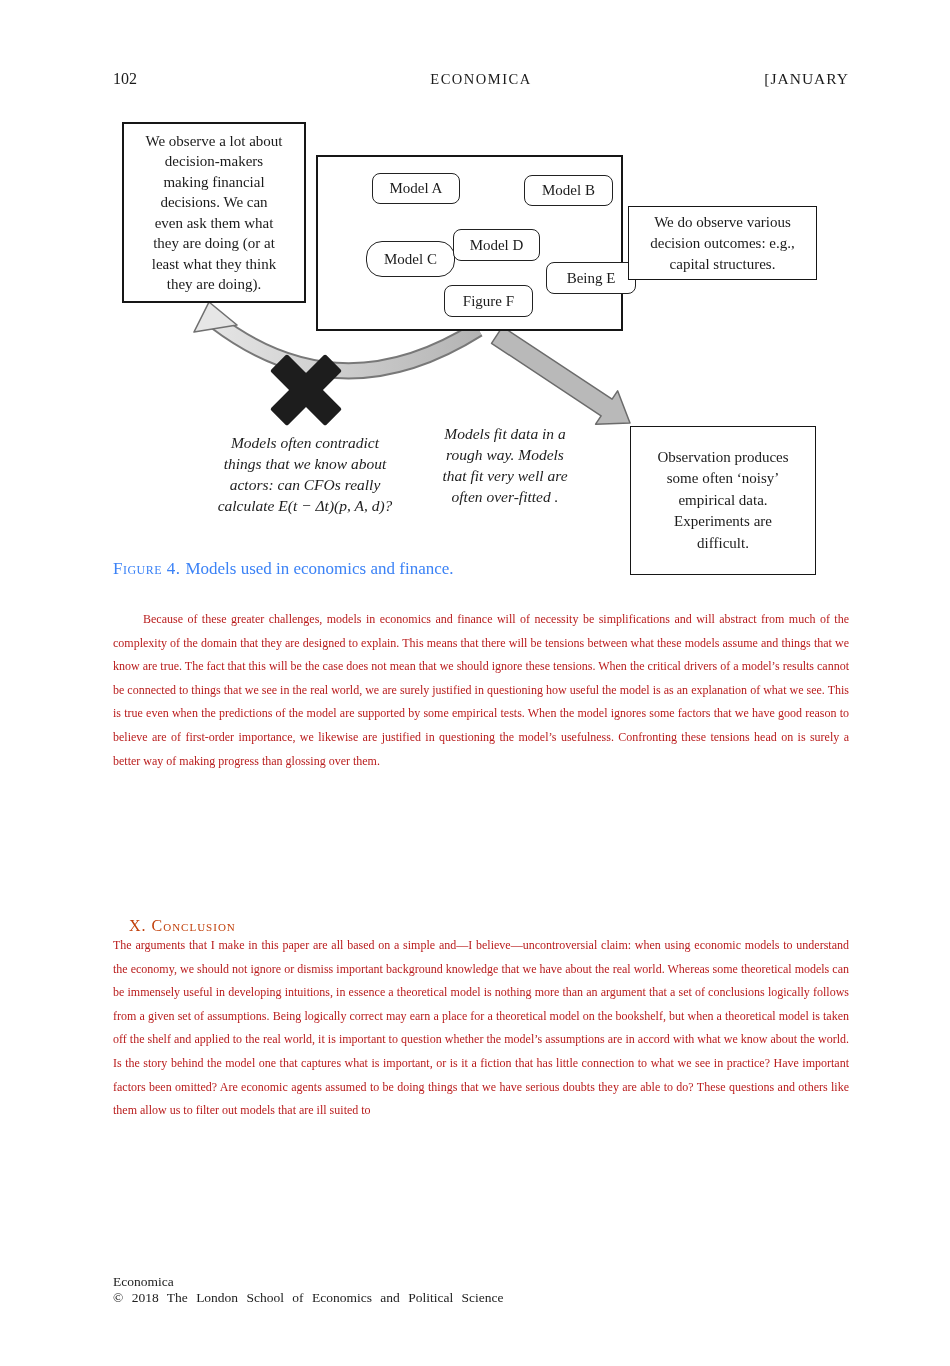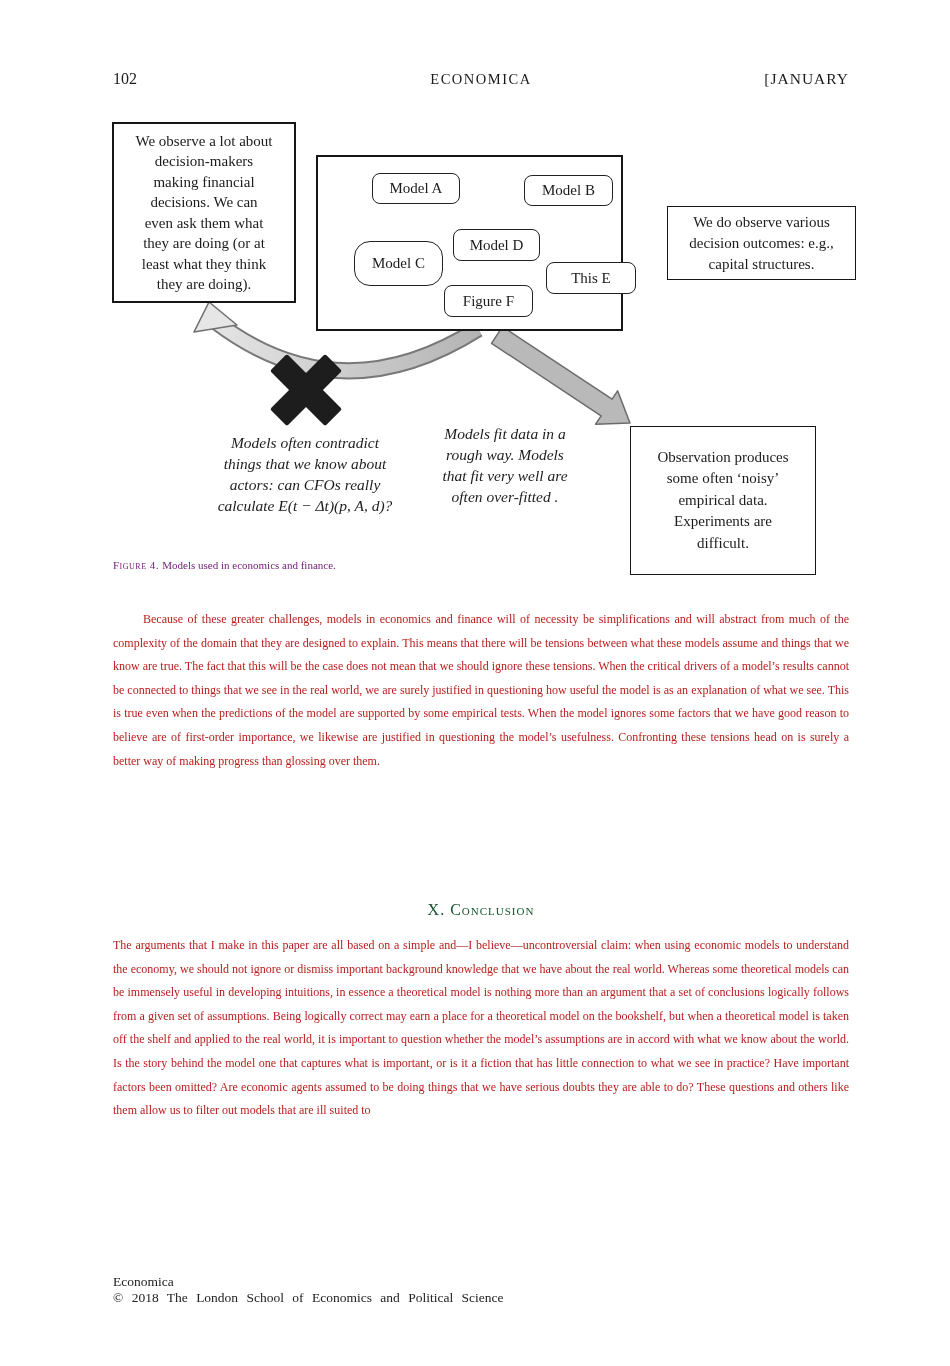--- a/index.html
+++ b/index.html
@@ -15,54 +15,54 @@
                 font-size:14.5px;letter-spacing:1.5px;}
   .pagehead .iss{position:absolute;right:0;top:0;font-size:15.5px;letter-spacing:1px;}
   
   .figure{position:absolute;left:0;top:118px;width:950px;height:444px;}
   .figure svg{position:absolute;left:0;top:0;}
   .fbox{
     position:absolute;background:#ffffff;border:2px solid #161616;
     display:flex;align-items:center;justify-content:center;text-align:center;
     white-space:pre-line;font-size:15px;line-height:20.5px;box-sizing:border-box;
   }
-  .left-box{left:112px;top:4px;width:184px;height:181px;padding:4px 6px;}
+  .left-box{left:122px;top:4px;width:184px;height:181px;padding:4px 6px;}
   .center-box{left:316px;top:37px;width:307px;height:176px;}
-  .right-box{left:667px;top:88px;width:189px;height:74px;border-width:1.5px;line-height:21px;}
+  .right-box{left:628px;top:88px;width:189px;height:74px;border-width:1.5px;line-height:21px;}
   .br-box{left:630px;top:308px;width:186px;height:149px;border-width:1.5px;line-height:21.5px;}
   .model{
     position:absolute;background:#ffffff;border:1.4px solid #222222;border-radius:8px;
     display:flex;align-items:center;justify-content:center;font-size:15px;box-sizing:border-box;margin-left:24px;
   }
   .model-a{left:30px;top:16px;width:88px;height:31px;}
   .model-b{left:182px;top:18px;width:89px;height:31px;}
-  .model-c{left:12px;top:84px;width:89px;height:45px;border-radius:16px;}
+  .model-c{left:24px;top:84px;width:89px;height:36px;border-radius:16px;}
   .model-d{left:111px;top:72px;width:87px;height:32px;}
   .model-e{left:204px;top:105px;width:90px;height:32px;}
   .model-f{left:102px;top:128px;width:89px;height:32px;}
   .annot{
     position:absolute;font-style:italic;text-align:center;white-space:pre-line;
     font-size:15.5px;line-height:21px;color:#1d1d1d;
   }
   .annot-left{left:190px;top:314px;width:230px;}
   .annot-right{left:415px;top:305px;width:180px;}
   
-  .caption{position:absolute;left:113px;top:559px;font-size:11px;color:#701a75;}
+  .caption{position:absolute;left:113px;top:559px;font-size:17px;color:#3b82f6;}
   .sc{font-variant:small-caps;}
   .caption .sc{letter-spacing:0.5px;}
   
   .bodypar{
     position:absolute;left:113px;width:736px;margin:0;
     font-size:12px;line-height:23.6px;text-align:justify;color:#b91c1c;
   }
   .p1{top:608px;text-indent:30px;}
   .p2{top:934px;}
   .section{
-    position:absolute;left:113px;top:901px;width:736px;margin:0;text-align:center;
-    font-size:16px;font-weight:normal;font-variant:small-caps;letter-spacing:1px;color:#14532d;
+    position:absolute;left:113px;top:901px;width:736px;margin:16px;
+    font-size:16px;font-weight:normal;font-variant:small-caps;letter-spacing:1px;color:#c2410c;
   }
   
   .pagefoot{position:absolute;left:113px;top:1274px;font-size:13.5px;color:#222;}
   .pagefoot .imprint{word-spacing:5px;}
 </style>
 </head>
 <body>
 
 <div class="page">
 
@@ -100,21 +100,21 @@
 even ask them what
 they are doing (or at
 least what they think
 they are doing).</div>
 
     <div class="fbox center-box">
       <div class="model model-a">Model A</div>
       <div class="model model-b">Model B</div>
       <div class="model model-c">Model C</div>
       <div class="model model-d">Model D</div>
-      <div class="model model-e">This E</div>
+      <div class="model model-e">Being E</div>
       <div class="model model-f">Figure F</div>
     </div>
 
     <div class="fbox right-box">We do observe various
 decision outcomes: e.g.,
 capital structures.</div>
 
     <div class="fbox br-box">Observation produces
 some often ‘noisy’
 empirical data.

